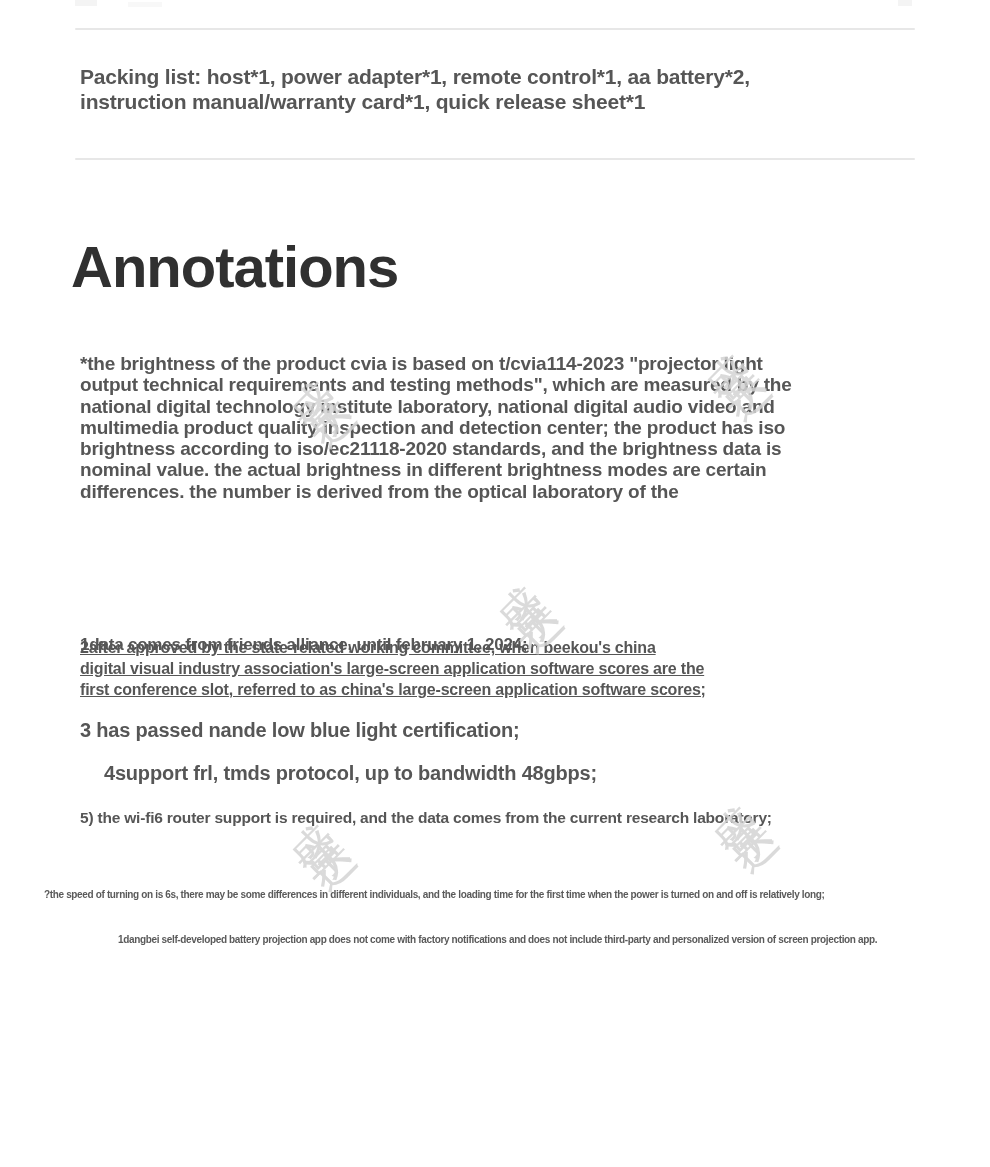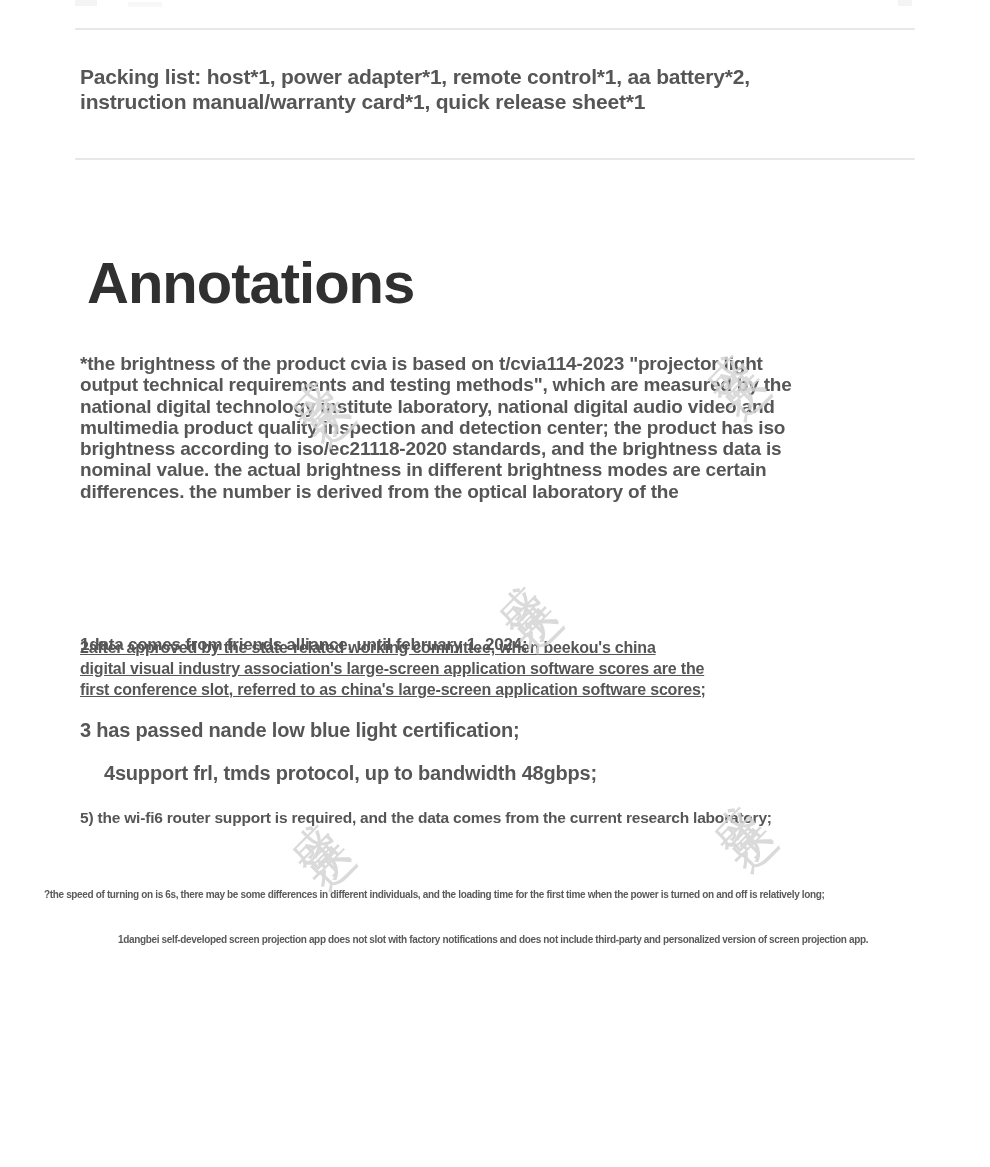--- a/index.html
+++ b/index.html
@@ -16,21 +16,21 @@
   }
   .smudge{position:absolute;background:#f4f4f4;}
   .packing{
     position:absolute;left:80px;top:64px;width:860px;
     font-size:21px;font-weight:bold;line-height:25px;
     color:#565656;letter-spacing:-0.2px;white-space:pre-line;
   }
   .annotations-title{
     position:absolute;left:71px;top:233px;
     font-size:58px;font-weight:800;letter-spacing:-1px;
-    color:#303030;margin:16px;
+    color:#303030;margin:0;
   }
   .para{
     position:absolute;left:80px;width:870px;
     font-weight:bold;color:#565656;letter-spacing:-0.2px;
     white-space:pre-line;
   }
   .brightness{top:353px;font-size:19px;line-height:21.3px;}
   .note1{top:594px;font-size:17px;line-height:21px;margin-top:40px;}
   .note2{top:637px;font-size:16px;line-height:21px;text-decoration:underline;}
   .note3{top:719px;font-size:20px;line-height:23px;}
@@ -91,21 +91,21 @@
 first conference slot, referred to as china's large-screen application software scores;</div>
 
   <div class="para note3">3 has passed nande low blue light certification;</div>
 
   <div class="para note4">4support frl, tmds protocol, up to bandwidth 48gbps;</div>
 
   <div class="para note5">5) the wi-fi6 router support is required, and the data comes from the current research laboratory;</div>
 
   <div class="fine note6">?the speed of turning on is 6s, there may be some differences in different individuals, and the loading time for the first time when the power is turned on and off is relatively long;</div>
 
-  <div class="fine note7">1dangbei self-developed screen projection app does not slot with factory notifications and does not include third-party and personalized version of screen projection app.</div>
+  <div class="fine note7">1dangbei self-developed battery projection app does not come with factory notifications and does not include third-party and personalized version of screen projection app.</div>
 
   <div class="watermark w1">盛京达</div>
   <div class="watermark w2">盛京达</div>
   <div class="watermark w3">盛京达</div>
   <div class="watermark w4">盛京达</div>
   <div class="watermark w5">盛京达</div>
 
 </div>
 
 </body></html>

